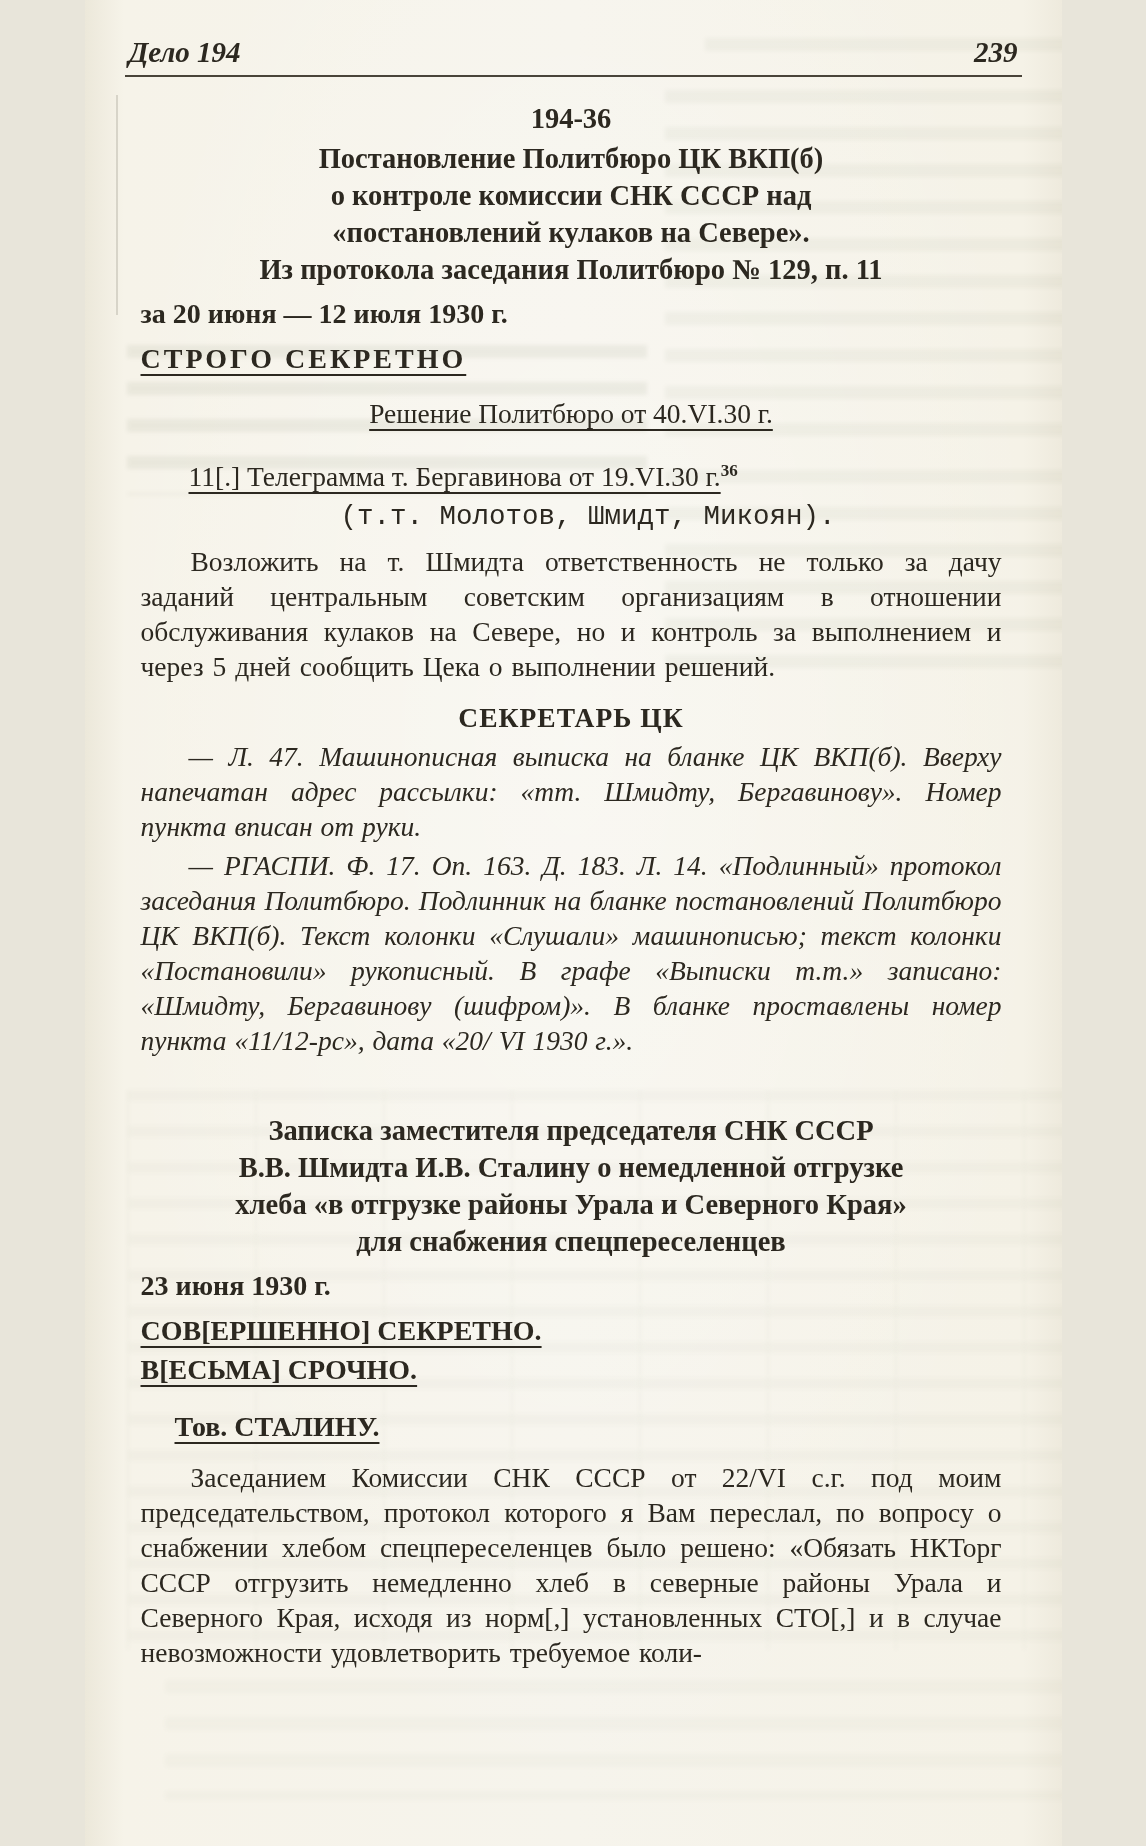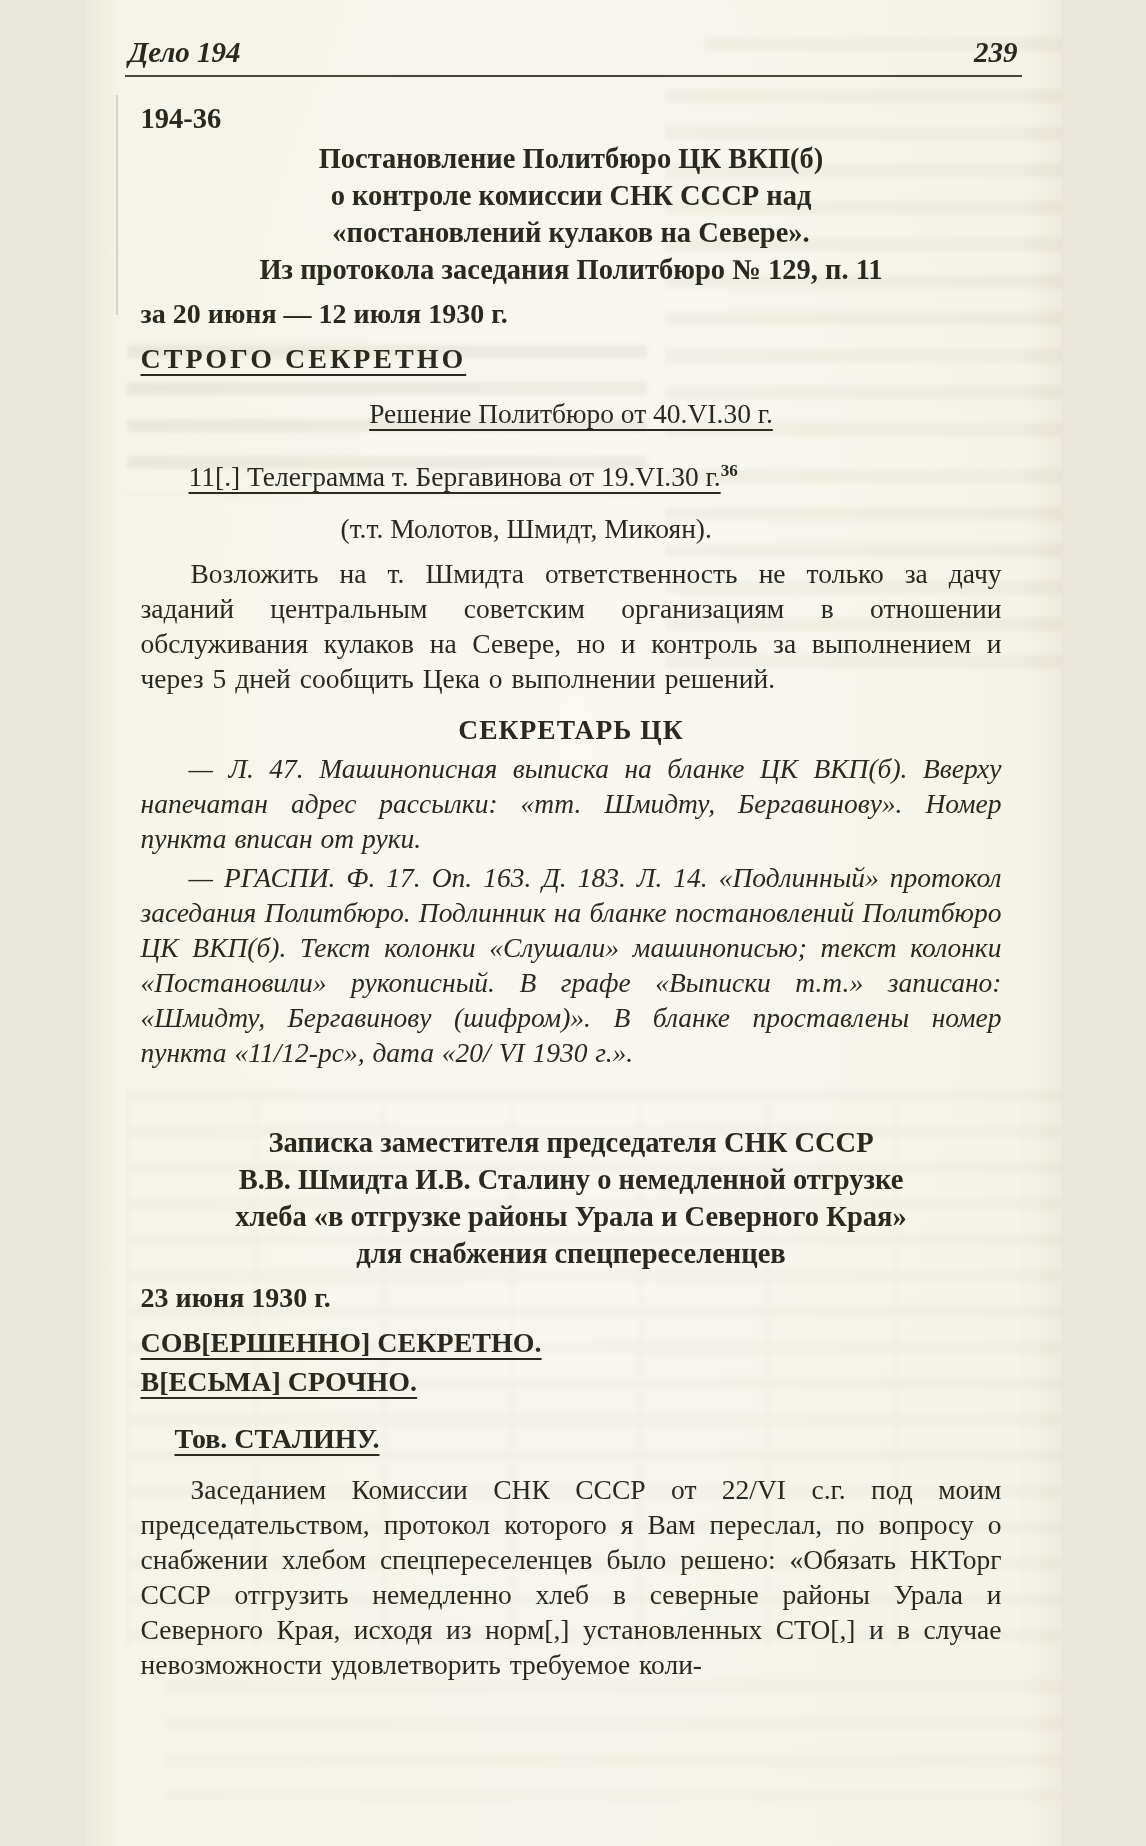--- a/index.html
+++ b/index.html
@@ -64,20 +64,21 @@
     margin: 7px 40px 0 40px;
   }
 
   
   .content {
     margin: 0 60px 0 56px;
     font-size: 27.5px;
     line-height: 35px;
   }
   .doc-number {
+    text-align: center;
     font-weight: bold;
     font-size: 28.5px;
     margin-top: 24px;
   }
   .doc-title {
     text-align: center;
     font-weight: bold;
     font-size: 28.5px;
     line-height: 37px;
     margin-top: 4px;
@@ -111,21 +112,22 @@
     text-indent: 48px;
   }
   .item-line sup {
     font-size: 0.62em;
     font-weight: bold;
     vertical-align: super;
     text-decoration: none;
   }
   .participants {
     margin-left: 200px;
-    margin-top: 17px;
+    margin-top: 5px;
+    font-family: Liberation Mono, monospace;
   }
   .body-par {
     margin: 10px 0 0 0;
     text-align: justify;
     text-indent: 50px;
     word-spacing: 2px;
   }
   .signature {
     text-align: center;
     font-weight: bold;

